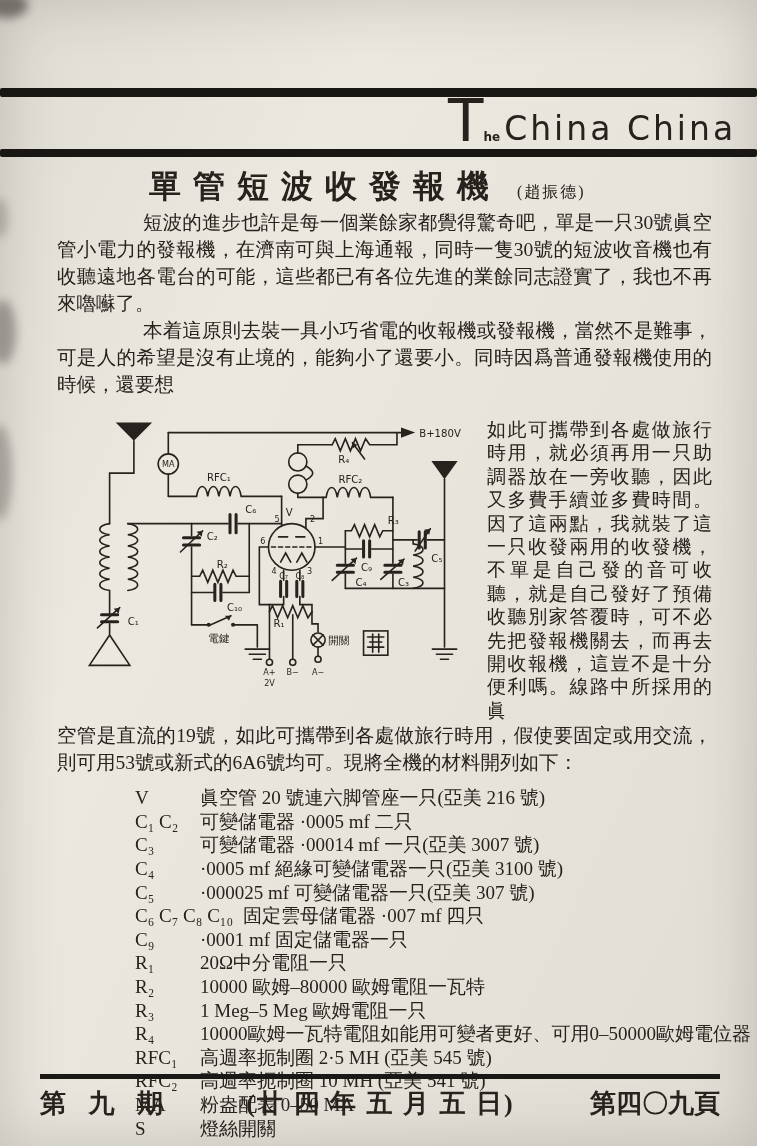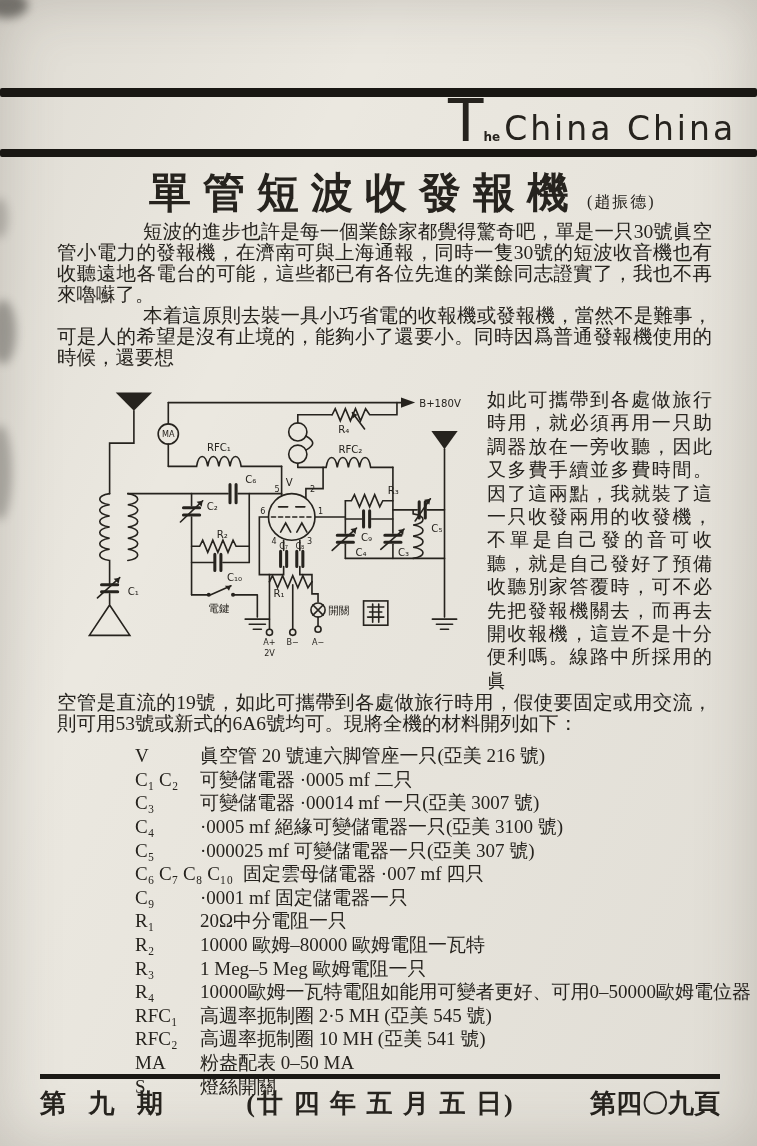--- a/index.html
+++ b/index.html
@@ -24,23 +24,23 @@
   .mast-row{display:flex;align-items:flex-start;height:52px;position:relative;}
   .mast-cn{font-size:40px;font-weight:bold;letter-spacing:44px;padding-left:38px;line-height:52px;white-space:nowrap;}
   .mast-en{display:flex;align-items:flex-start;position:absolute;left:448px;top:2px;}
   .the{display:inline-block;font-family:"DejaVu Sans",sans-serif;font-size:12px;font-weight:bold;line-height:12px;}
   .the::first-letter{font-size:58px;line-height:44px;font-weight:500;letter-spacing:0;}
   .cr{font-family:"DejaVu Sans",sans-serif;font-size:33px;font-weight:500;letter-spacing:3px;margin-left:4px;margin-top:10px;white-space:nowrap;}
 
   
   .content{position:absolute;left:57px;top:165px;width:655px;}
   .art-title{white-space:nowrap;margin-left:92px;}
-  .art-title .main{font-size:42px;font-weight:bold;letter-spacing:12px;}
-  .art-title .author{font-size:16px;letter-spacing:2px;margin-left:2px;}
-  p.body{font-size:19.5px;line-height:21px;text-align:justify;margin:0;}
+  .art-title .main{font-size:32px;font-weight:bold;letter-spacing:12px;}
+  .art-title .author{font-size:16px;letter-spacing:2px;margin-left:12px;}
+  p.body{font-size:19.5px;line-height:27px;text-align:justify;margin:0;}
   .p1{margin-top:16px;text-indent:86px;}
   .p2a{margin-top:4px;text-indent:86px;}
   .fig-row{display:flex;margin-top:18px;}
   .fig{width:430px;flex:none;}
   .col-text{flex:1;font-size:19px;line-height:23.4px;text-align:justify;margin-top:2px;}
   .p2c{margin-top:2px;}
 
   
   .parts{margin:10px 0 0 78px;}
   .part-row{display:flex;font-size:19px;line-height:23.6px;}

